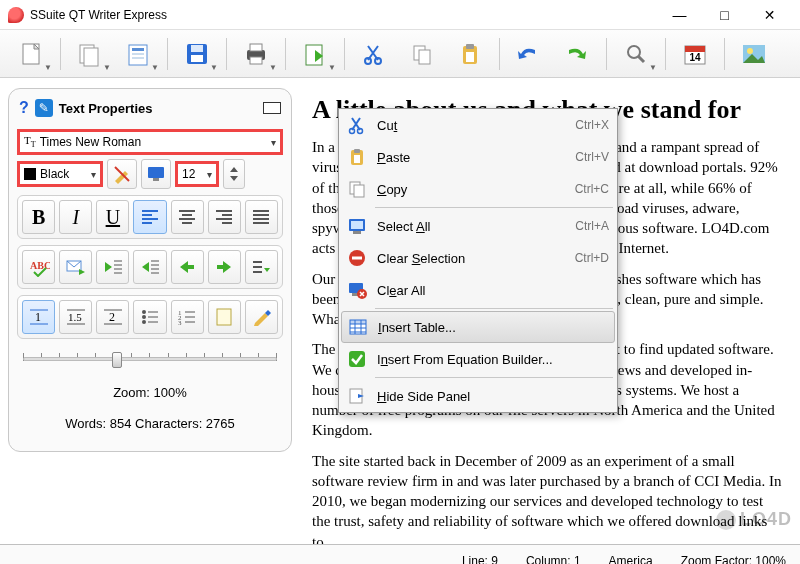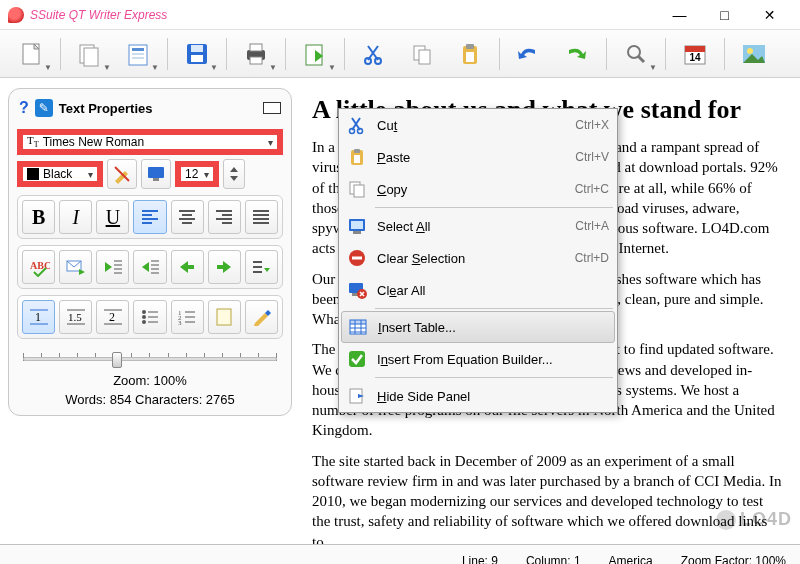--- a/index.html
+++ b/index.html
@@ -1,46 +1,46 @@
 <!DOCTYPE html>
 <html><head>
 <meta charset="utf-8">
 <style>
 * { box-sizing: border-box; margin: 0; padding: 0; }
 body { font-family: "Segoe UI", Tahoma, sans-serif; font-size: 12px; background: #fff; width: 800px; height: 564px; overflow: hidden; position: relative; }
 .titlebar { height: 30px; display: flex; align-items: center; padding: 0 8px; border-bottom: 1px solid #e0e0e0; }
 .titlebar .app-icon { width: 16px; height: 16px; background: radial-gradient(circle at 40% 40%, #ff6b6b 40%, #d63031 70%); border-radius: 50% 50% 50% 10%; margin-right: 6px; }
-.titlebar .title { font-size: 12px; color: #ec4899; font-style: italic; }
+.titlebar .title { font-size: 12px; color: #000000; }
 .win-controls { margin-left: auto; display: flex; }
 .win-controls .wc { width: 45px; height: 30px; display: flex; align-items: center; justify-content: center; font-size: 14px; color: #000; }
 .toolbar { height: 48px; display: flex; align-items: center; padding: 2px 8px; gap: 2px; border-bottom: 1px solid #d0d0d0; background: linear-gradient(#fdfdfd,#f0f0f0); }
 .tb-btn { width: 46px; height: 40px; display: flex; align-items: center; justify-content: center; border-radius: 3px; position: relative; }
 .tb-btn .drop { position: absolute; right: 2px; bottom: 2px; font-size: 8px; color: #666; }
 .tb-sep { width: 1px; height: 32px; background: #ccc; margin: 0 4px; }
 .content { display: flex; height: calc(564px - 30px - 48px - 20px); }
 .sidebar { width: 300px; padding: 10px 8px; }
 .panel { border: 1px solid #c8c8c8; border-radius: 12px; padding: 8px 6px 4px; background: #fafafa; }
 .panel-hdr { display: flex; align-items: center; gap: 6px; padding: 2px 4px 8px; }
 .panel-hdr .q { color: #1e5bd6; font-weight: bold; font-size: 16px; }
 .panel-hdr .ed { width: 18px; height: 18px; background: #1e7fd6; border-radius: 3px; display:flex; align-items:center; justify-content:center; color:#fff; font-size:12px;}
 .panel-hdr .ttl { font-weight: bold; font-size: 13px; }
 .panel-hdr .env { margin-left: auto; width: 18px; height: 12px; border: 1px solid #333; background: #fff; }
 .row { display: flex; gap: 4px; margin: 4px 2px; align-items: center; }
 .grp { border: 1px solid #d0d0d0; border-radius: 6px; padding: 4px; display: flex; gap: 4px; margin: 6px 2px; background: linear-gradient(#fff,#f4f4f4); }
-.sel, .inp { height: 26px; border: 6px solid #ef4444; background: #fff; font-size: 12px; padding: 0 4px; display:flex; align-items:center; }
+.sel, .inp { height: 26px; border: 3px solid #ef4444; background: #fff; font-size: 12px; padding: 0 4px; display:flex; align-items:center; }
 .sel .arr { margin-left: auto; font-size: 10px; color: #444; }
 .btn { width: 30px; height: 30px; border: 1px solid #c8c8c8; background: linear-gradient(#fff,#f0f0f0); border-radius: 3px; display: flex; align-items: center; justify-content: center; font-family: "Times New Roman", serif; }
 .btn.sm { width: 34px; height: 34px; }
 .btn.sel-active { background: linear-gradient(#e6f0ff,#cde4ff); border-color:#7fb1e8; }
 .slider { margin: 10px 8px 4px; height: 20px; position: relative; }
 .slider .track { height: 4px; background: #ddd; border: 1px solid #bbb; border-radius: 2px; position: absolute; top: 8px; left: 0; right: 0; }
 .slider .ticks { position:absolute; top:4px; left:0; right:0; display:flex; justify-content:space-between; }
 .slider .ticks span { width:1px; height:8px; background:#888; }
 .slider .thumb { position: absolute; top: 3px; left: 35%; width: 10px; height: 16px; background: linear-gradient(#fff,#ccc); border:1px solid #888; border-radius:2px; }
-.stat { text-align: center; font-size: 13px; margin: 4px 0; }
+.stat { text-align: center; font-size: 13px; margin: 16px 0; }
 .doc { flex: 1; padding: 14px 16px 8px 12px; font-family: "Times New Roman", serif; font-size: 15px; line-height: 1.35; color: #000; position: relative; overflow: hidden; }
 .doc h1 { font-size: 26px; font-weight: bold; margin-bottom: 10px; }
 .doc p { margin-bottom: 10px; }
 .ctx { position: absolute; left: 338px; top: 108px; width: 280px; background: #f6f6f6; border: 1px solid #999; box-shadow: 2px 3px 8px rgba(0,0,0,0.3); font-size: 13px; z-index: 10; }
 .ctx .mi { display: flex; align-items: center; height: 32px; padding: 0 8px 0 4px; }
 .ctx .mi.hl { background: linear-gradient(#f0f0f0,#dcdcdc); border: 1px solid #b8b8b8; border-radius:3px; margin: 0 2px; padding: 0 6px 0 2px; }
 .ctx .mi .ic { width: 28px; height: 26px; display:flex; align-items:center; justify-content:center; margin-right: 6px; }
 .ctx .mi .lab { flex: 1; }
 .ctx .mi .lab u { text-decoration: underline; }
 .ctx .mi .sc { color: #737373; font-size: 12px; }

